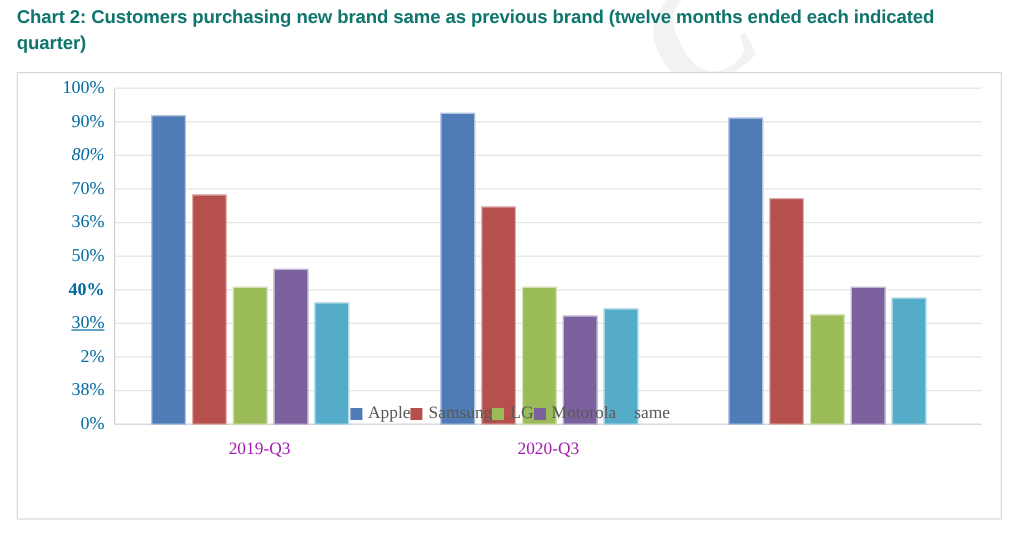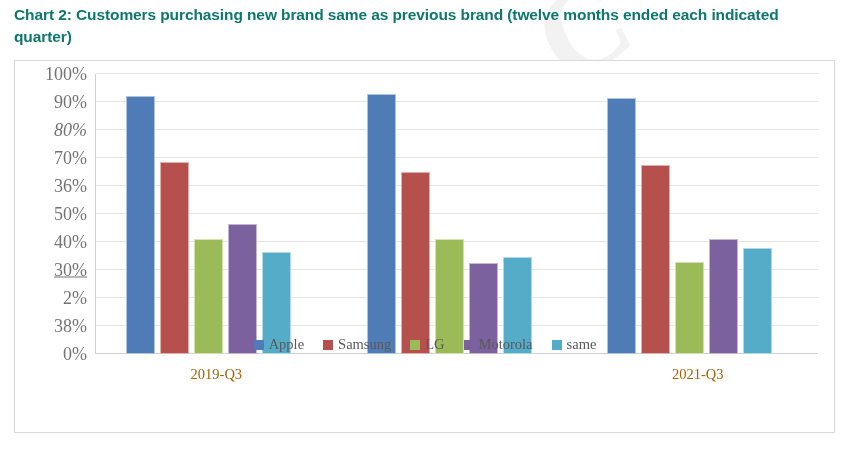--- a/index.html
+++ b/index.html
@@ -81,22 +81,22 @@
     height: 100%;
     background: #d0d0d0;
   }
 
   .ytick {
     position: absolute;
     right: 100%;
     margin-right: 9px;
     transform: translateY(-50%);
     font-family: "Liberation Serif", serif;
-    font-size: 18px;
-    color: #737373;
+    font-size: 15px;
+    color: #0369a1;
     white-space: nowrap;
   }
 
   .group {
     position: absolute;
     bottom: 0;
     height: 100%;
   }
   .bars {
     position: absolute;
@@ -113,33 +113,32 @@
     box-sizing: border-box;
   }
   .xtick {
     position: absolute;
     top: 100%;
     margin-top: 12px;
     width: 100%;
     text-align: center;
     font-family: "Liberation Serif", serif;
     font-size: 14.5px;
-    color: #a16207;
+    color: #a21caf;
     white-space: nowrap;
   }
 
   #legend {
     position: absolute;
     left: 0;
     right: 0;
     top: 336px;
     display: flex;
     justify-content: center;
     align-items: center;
-    gap: 19px;
     z-index: 3;
   }
   .legend-item {
     display: flex;
     align-items: center;
     gap: 5px;
   }
   .legend-swatch {
     width: 10px;
     height: 10px;
@@ -173,21 +172,21 @@
         <div class="gridline" style="bottom: 70%;"></div>
         <div class="gridline" style="bottom: 80%;"></div>
         <div class="gridline" style="bottom: 90%;"></div>
         <div class="gridline" style="bottom: 100%;"></div>
       </div>
     <div id="yticks">
         <div class="ytick" style="bottom: calc(0% + 0px); top: auto; transform: translateY(50%);">0%</div>
         <div class="ytick" style="bottom: calc(10% + 0px); top: auto; transform: translateY(50%);">38%</div>
         <div class="ytick" style="bottom: calc(20% + 0px); top: auto; transform: translateY(50%);">2%</div>
         <div class="ytick" style="bottom: calc(30% + 0px); top: auto; transform: translateY(50%); text-decoration: underline;">30%</div>
-        <div class="ytick" style="bottom: calc(40% + 0px); top: auto; transform: translateY(50%);">40%</div>
+        <div class="ytick" style="bottom: calc(40% + 0px); top: auto; transform: translateY(50%); font-weight: bold;">40%</div>
         <div class="ytick" style="bottom: calc(50% + 0px); top: auto; transform: translateY(50%);">50%</div>
         <div class="ytick" style="bottom: calc(60% + 0px); top: auto; transform: translateY(50%);">36%</div>
         <div class="ytick" style="bottom: calc(70% + 0px); top: auto; transform: translateY(50%); text-align: center;">70%</div>
         <div class="ytick" style="bottom: calc(80% + 0px); top: auto; transform: translateY(50%); font-style: italic;">80%</div>
         <div class="ytick" style="bottom: calc(90% + 0px); top: auto; transform: translateY(50%);">90%</div>
         <div class="ytick" style="bottom: calc(100% + 0px); top: auto; transform: translateY(50%);">100%</div>
       </div>
     <div id="groups">
         <div class="group" style="left: 0%; width: 33.3333%;">
           <div class="bars" style="left: 30px;">
@@ -200,30 +199,30 @@
           <div class="xtick">2019-Q3</div>
         </div>
         <div class="group" style="left: 33.3333%; width: 33.3333%;">
           <div class="bars" style="left: 30px;">
             <div class="bar" title="Apple 2020-Q3: 93%" style="height: 93%; background: rgb(79, 124, 182);"></div>
             <div class="bar" title="Samsung 2020-Q3: 65%" style="height: 65%; background: rgb(181, 80, 76);"></div>
             <div class="bar" title="LG 2020-Q3: 41%" style="height: 41%; background: rgb(155, 187, 89);"></div>
             <div class="bar" title="Motorola 2020-Q3: 32.5%" style="height: 32.5%; background: rgb(123, 97, 158);"></div>
             <div class="bar" title="other 2020-Q3: 34.5%" style="height: 34.5%; background: rgb(85, 172, 200);"></div>
           </div>
+          <div class="xtick">2020-Q3</div>
         </div>
         <div class="group" style="left: 66.6667%; width: 33.3333%;">
           <div class="bars" style="left: 30px;">
             <div class="bar" title="Apple 2021-Q3: 91.5%" style="height: 91.5%; background: rgb(79, 124, 182);"></div>
             <div class="bar" title="Samsung 2021-Q3: 67.5%" style="height: 67.5%; background: rgb(181, 80, 76);"></div>
             <div class="bar" title="LG 2021-Q3: 33%" style="height: 33%; background: rgb(155, 187, 89);"></div>
             <div class="bar" title="Motorola 2021-Q3: 41%" style="height: 41%; background: rgb(123, 97, 158);"></div>
             <div class="bar" title="other 2021-Q3: 37.8%" style="height: 37.8%; background: rgb(85, 172, 200);"></div>
           </div>
-          <div class="xtick">2021-Q3</div>
         </div>
       </div>
   </div>
 </div>
 
 <div id="legend">
     <div class="legend-item">
       <span class="legend-swatch" style="background: rgb(79, 124, 182);"></span>
       <span class="legend-label">Apple</span>
     </div>

